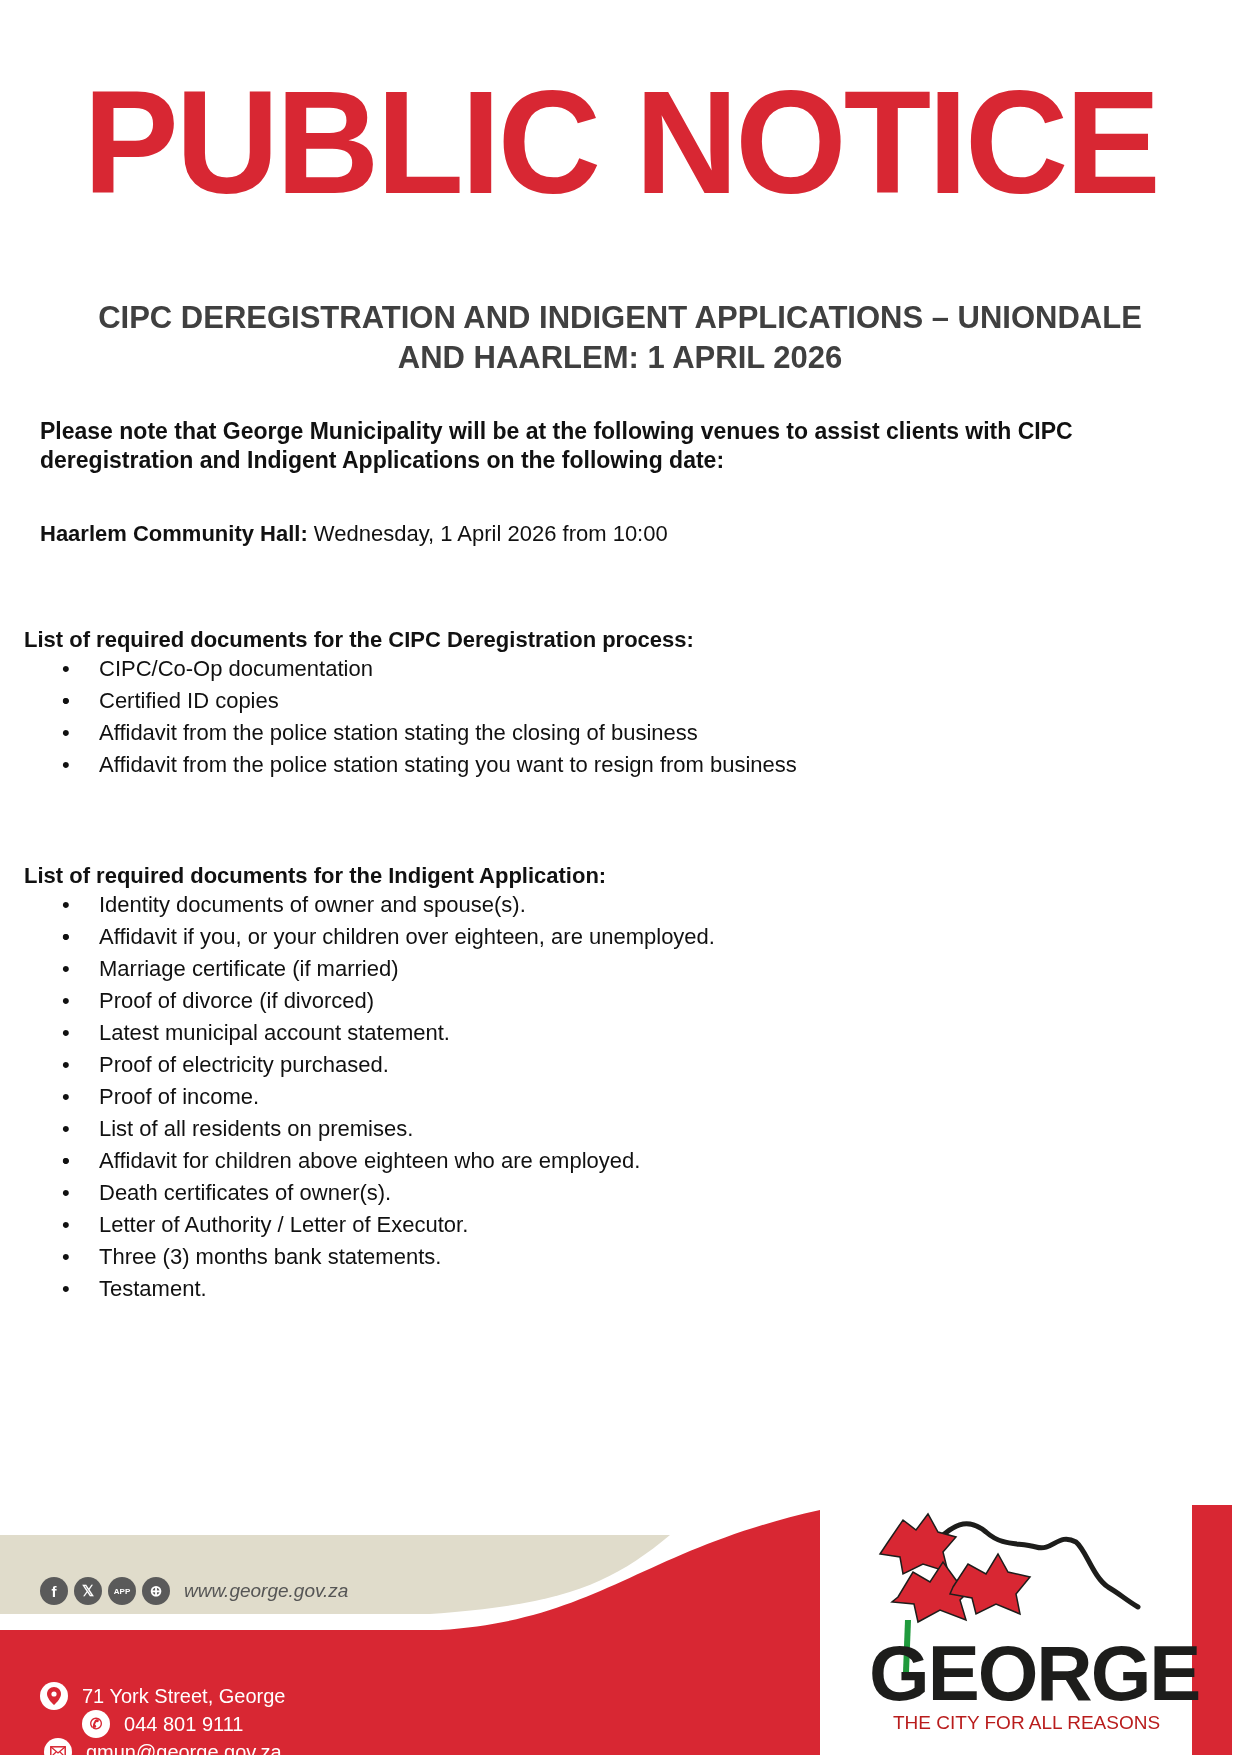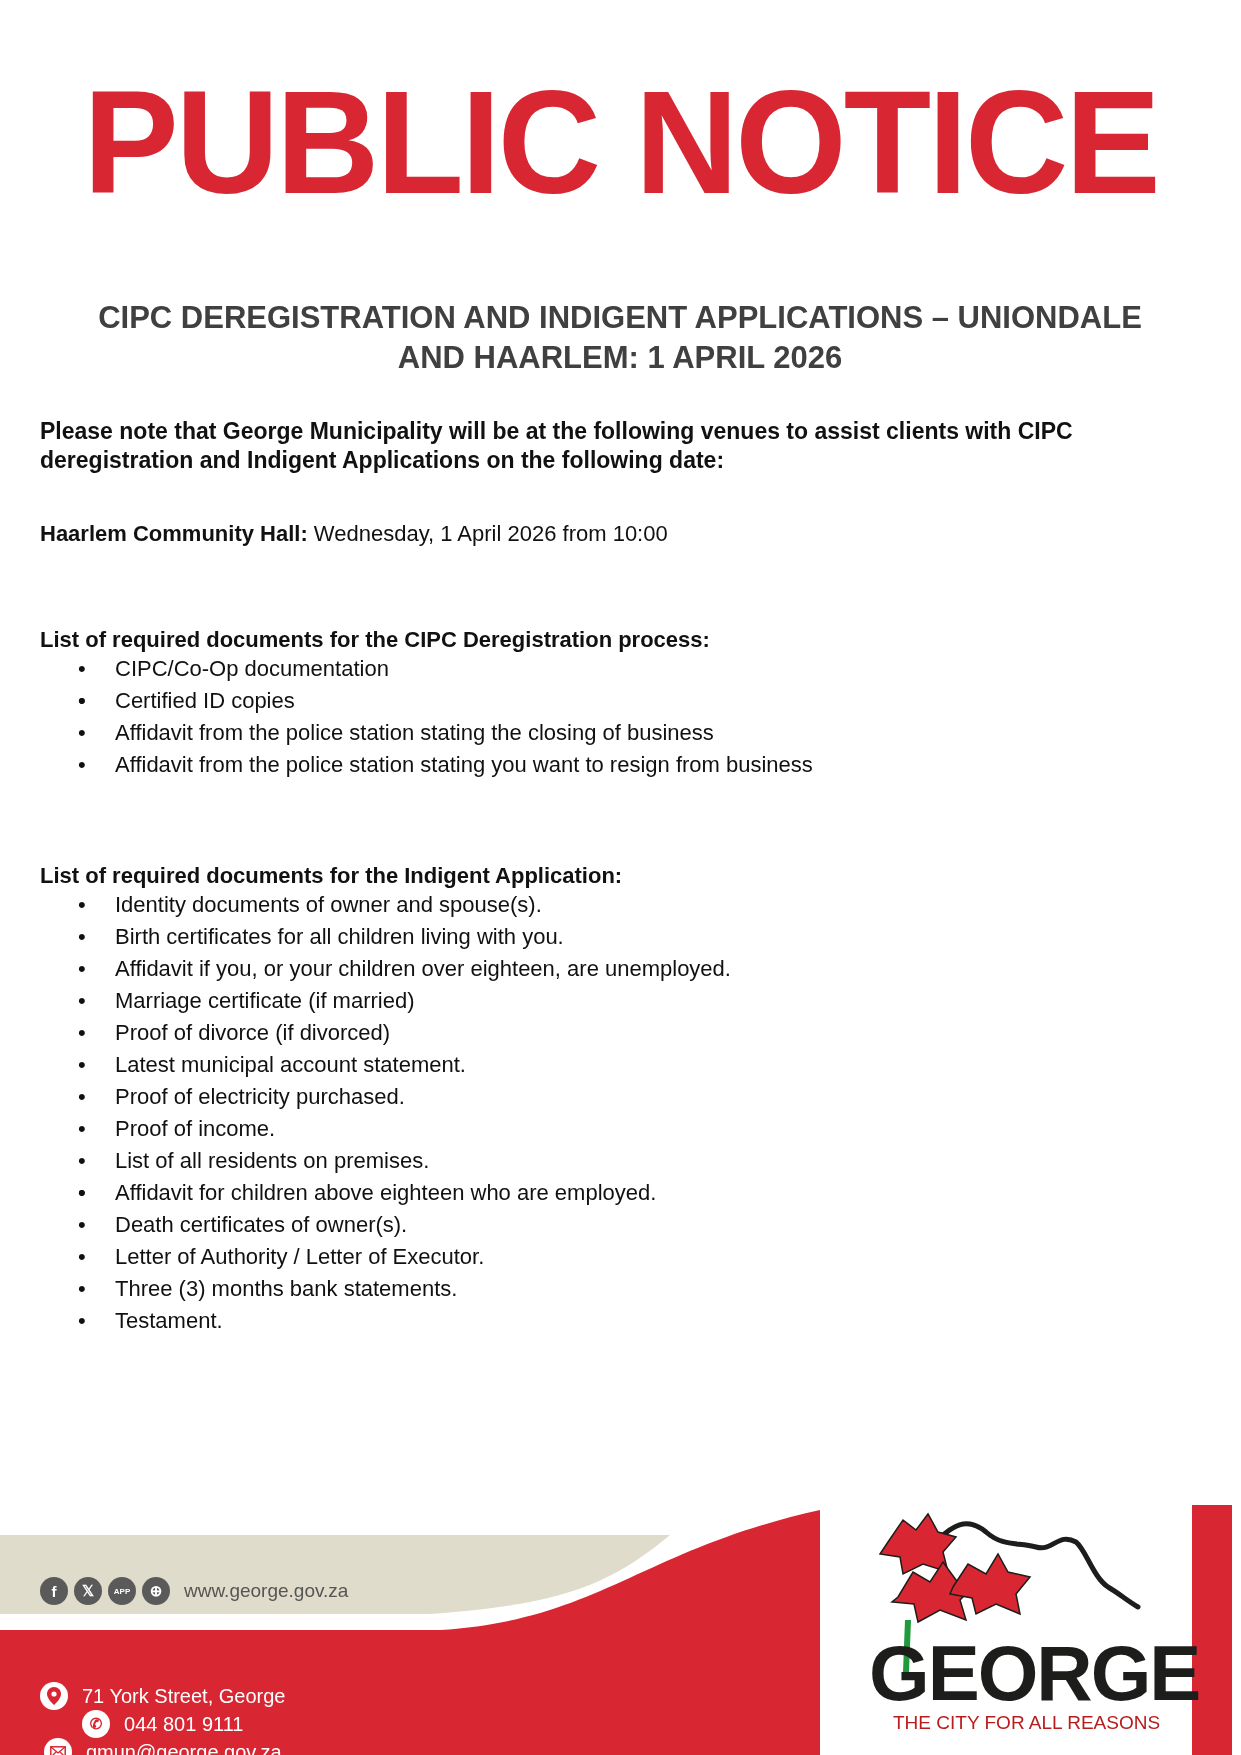--- a/index.html
+++ b/index.html
@@ -7,37 +7,37 @@
          font-family: "Liberation Sans", sans-serif; color: #111; }
   .page-title { position: absolute; left: 0; top: 70px; width: 1241px; text-align: center;
                 font-size: 146px; font-weight: bold; color: #d82733; letter-spacing: -3px;
                 line-height: 1; transform: scaleX(0.98); }
   .subtitle { position: absolute; left: 40px; top: 298px; width: 1160px; text-align: center;
               font-size: 31px; font-weight: bold; color: #404040; line-height: 40px; }
   .intro { position: absolute; left: 40px; top: 410px; width: 1170px; font-size: 23px;
            font-weight: bold; line-height: 29px; margin-top: 7px; }
   .venues { position: absolute; left: 40px; top: 520px; font-size: 22px; line-height: 27px; }
   .venues b { font-weight: bold; }
-  .section { position: absolute; left: 40px; font-size: 22px; }
+  .section { position: absolute; left: 24px; font-size: 22px; }
   .section-heading { font-weight: bold; line-height: 27px; }
   .section ul { margin: 0; padding: 0; list-style: none; }
   .section li { position: relative; padding-left: 75px; line-height: 32px; font-size: 22px; }
   .section li .bullet { position: absolute; left: 38px; top: 0; }
   #cipc { top: 626px; }
   #indigent { top: 862px; }
 
   
   .footer { position: absolute; left: 0; top: 1490px; width: 1241px; height: 265px; }
   .footer svg.bg { position: absolute; left: 0; top: 0; }
   .web-row { position: absolute; left: 40px; top: 87px; display: flex; align-items: center; gap: 6px; }
   .soc { width: 28px; height: 28px; border-radius: 50%; background: #5a5a5a; color: #fff;
          display: inline-flex; align-items: center; justify-content: center; font-weight: bold;
          font-size: 15px; }
   .soc.app { font-size: 8px; }
-  .web-url { margin-left: 8px; color: #555; font-size: 19px; }
+  .web-url { margin-left: 8px; color: #555; font-size: 19px; font-style: italic; }
   .contact-row { position: absolute; top: 192px; left: 40px; display: flex; align-items: center;
                  color: #fff; font-size: 20px; flex-direction: column; }
   .c-item { display: flex; align-items: center; margin-right: 44px; }
   .c-icon { width: 28px; height: 28px; border-radius: 50%; background: #fff; color: #d82733;
             display: inline-flex; align-items: center; justify-content: center; margin-right: 14px;
             font-size: 15px; font-weight: bold; }
   .logo { position: absolute; left: 858px; top: 12px; width: 320px; height: 240px; }
   .logo-word { position: absolute; left: 11px; top: 132px; font-size: 78px; font-weight: 900;
                color: #1d1d1b; letter-spacing: -2px; line-height: 1; font-family: "Liberation Sans", sans-serif; }
   .logo-tag { position: absolute; left: 35px; top: 210px; font-size: 19px; color: #b91c1c; white-space: nowrap; }
@@ -66,21 +66,21 @@
       <li><span class="bullet">•</span><span>Certified ID copies</span></li>
       <li><span class="bullet">•</span><span>Affidavit from the police station stating the closing of business</span></li>
       <li><span class="bullet">•</span><span>Affidavit from the police station stating you want to resign from business</span></li>
     </ul>
 </div>
 
 <div class="section" id="indigent">
   <div class="section-heading">List of required documents for the Indigent Application:</div>
   <ul>
       <li><span class="bullet">•</span><span>Identity documents of owner and spouse(s).</span></li>
-      <li><span class="bullet">•</span><span>Birth certificates for all children living with you.</span></li>
+      <li><span class="bullet">•</span></li>
       <li><span class="bullet">•</span><span>Affidavit if you, or your children over eighteen, are unemployed.</span></li>
       <li><span class="bullet">•</span><span>Marriage certificate (if married)</span></li>
       <li><span class="bullet">•</span><span>Proof of divorce (if divorced)</span></li>
       <li><span class="bullet">•</span><span>Latest municipal account statement.</span></li>
       <li><span class="bullet">•</span><span>Proof of electricity purchased.</span></li>
       <li><span class="bullet">•</span><span>Proof of income.</span></li>
       <li><span class="bullet">•</span><span>List of all residents on premises.</span></li>
       <li><span class="bullet">•</span></li>
       <li><span class="bullet">•</span><span>Affidavit for children above eighteen who are employed.</span></li>
       <li><span class="bullet">•</span><span>Death certificates of owner(s).</span></li>

